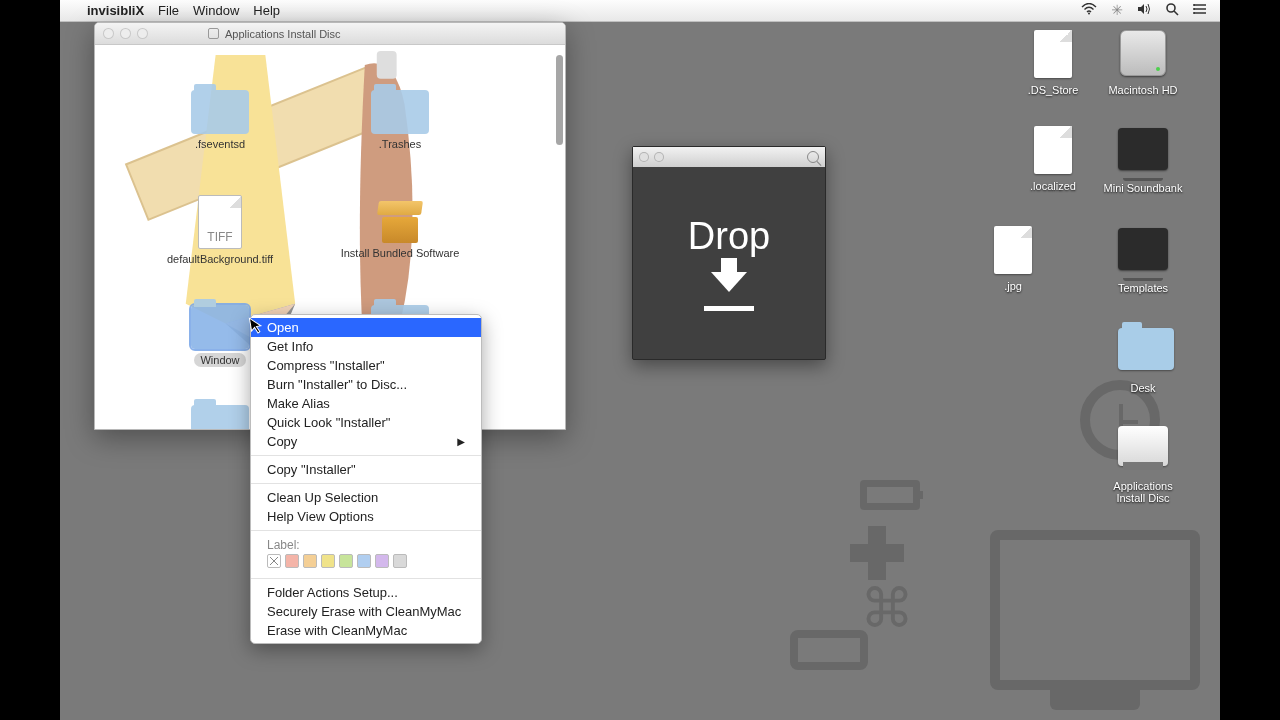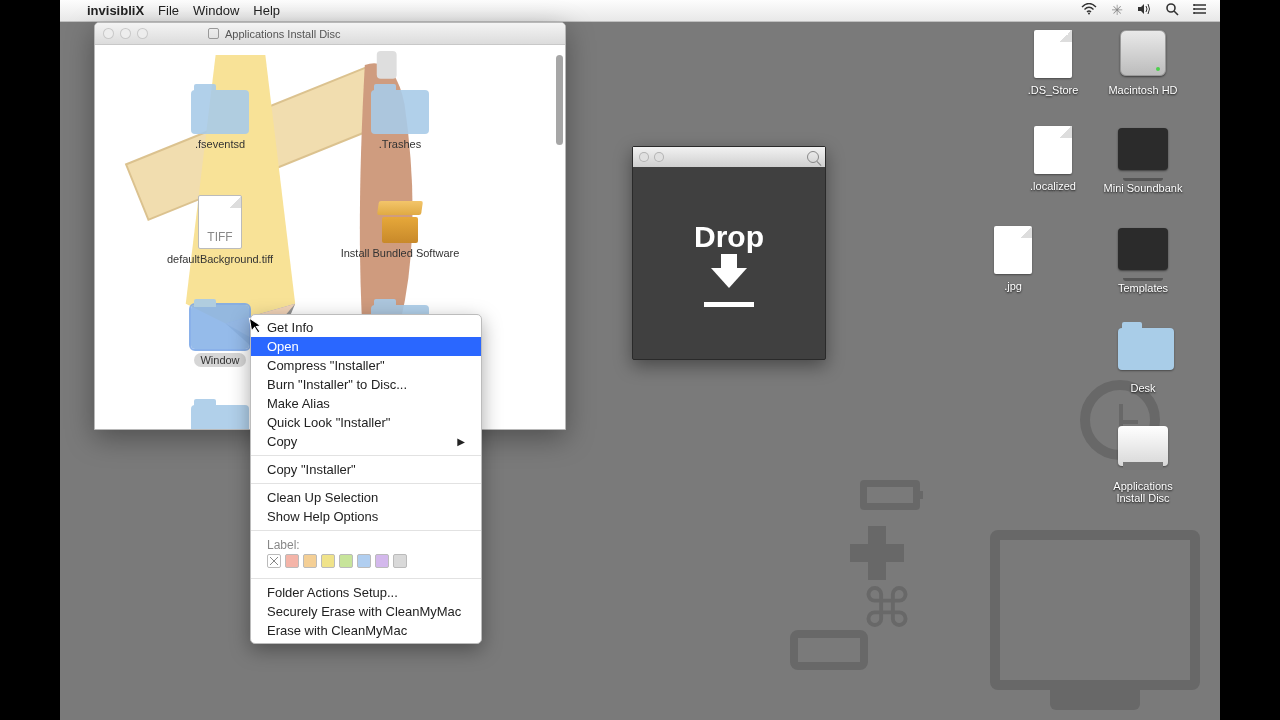--- a/index.html
+++ b/index.html
@@ -47,21 +47,21 @@
 .cursor { position: absolute; top: 316px; left: 190px; z-index: 60; font-size: 16px; color: #000; transform: rotate(-10deg); }
 
 
 .drop-window { position: absolute; top: 146px; left: 572px; width: 194px; height: 214px; background: #404040; border: 1px solid #2a2a2a; border-radius: 2px; box-shadow: 0 6px 18px rgba(0,0,0,0.4); }
 .drop-titlebar { height: 20px; background: linear-gradient(#f2f2f2,#cfcfcf); display: flex; align-items: center; padding: 0 6px; }
 .drop-titlebar .dots { display: flex; gap: 5px; }
 .drop-titlebar .dots span { width: 10px; height: 10px; border-radius: 50%; background: #e0e0e0; border: 1px solid rgba(0,0,0,0.2); }
 .drop-titlebar .zoom { margin-left: auto; width: 12px; height: 12px; border: 1px solid #888; border-radius: 50%; position: relative; }
 .drop-titlebar .zoom::after { content: ""; position: absolute; width: 6px; height: 1px; background: #888; bottom: -2px; right: -4px; transform: rotate(45deg); }
 .drop-body { display: flex; flex-direction: column; align-items: center; justify-content: center; height: calc(100% - 20px); color: #fff; }
-.drop-body .drop-label { font-size: 30px; font-weight: 700; margin-bottom: 14px; }
+.drop-body .drop-label { font-size: 38px; font-weight: 400; margin-bottom: 14px; }
 .drop-arrow { width: 0; height: 0; border-left: 18px solid transparent; border-right: 18px solid transparent; border-top: 20px solid #fff; position: relative; }
 .drop-arrow::before { content: ""; position: absolute; top: -34px; left: -8px; width: 16px; height: 16px; background: #fff; }
 .drop-line { width: 50px; height: 5px; background: #fff; margin-top: 14px; }
 
 
 .desktop-icons { position: absolute; top: 30px; right: 12px; width: 200px; }
 .di { position: absolute; width: 90px; text-align: center; font-size: 11px; color: #fff; text-shadow: 0 1px 2px rgba(0,0,0,0.9); }
 .di .icon-shell { width: 50px; height: 50px; margin: 0 auto 4px; position: relative; }
 .icon-doc { width: 38px; height: 48px; margin: 0 auto; background: #fff; border-radius: 2px; position: relative; box-shadow: 0 1px 2px rgba(0,0,0,0.4); }
 .icon-doc .dogear { position: absolute; top: 0; right: 0; width: 12px; height: 12px; background: linear-gradient(135deg, transparent 50%, #ddd 50%); }
@@ -274,27 +274,27 @@
       <div class="zoom"></div>
     </div>
     <div class="drop-body">
       <div class="drop-label">Drop</div>
       <div class="drop-arrow"></div>
       <div class="drop-line"></div>
     </div>
   </div>
 
   <div class="context-menu" id="context-menu">
-      <div class="cm-item">
-        <span>Get Info</span>
-      </div>
       <div class="cm-item highlight">
         <span>Open</span>
       </div>
       <div class="cm-item">
+        <span>Get Info</span>
+      </div>
+      <div class="cm-item">
         <span>Compress "Installer"</span>
       </div>
       <div class="cm-item">
         <span>Burn "Installer" to Disc...</span>
       </div>
       <div class="cm-item">
         <span>Make Alias</span>
       </div>
       <div class="cm-item">
         <span>Quick Look "Installer"</span>
@@ -305,21 +305,21 @@
       </div>
       <div class="cm-sep"></div>
       <div class="cm-item">
         <span>Copy "Installer"</span>
       </div>
       <div class="cm-sep"></div>
       <div class="cm-item">
         <span>Clean Up Selection</span>
       </div>
       <div class="cm-item">
-        <span>Show Help Options</span>
+        <span>Help View Options</span>
       </div>
       <div class="cm-sep"></div>
       <div class="cm-label-row">Label:</div>
       <div class="swatches">
         <span style="background: rgb(255, 255, 255);"><svg width="12" height="12" viewBox="0 0 12 12">
             <line x1="2" y1="2" x2="10" y2="10" stroke="#888"></line>
             <line x1="10" y1="2" x2="2" y2="10" stroke="#888"></line>
           </svg></span>
         <span style="background: rgb(244, 180, 168);"></span>
         <span style="background: rgb(244, 207, 149);"></span>

